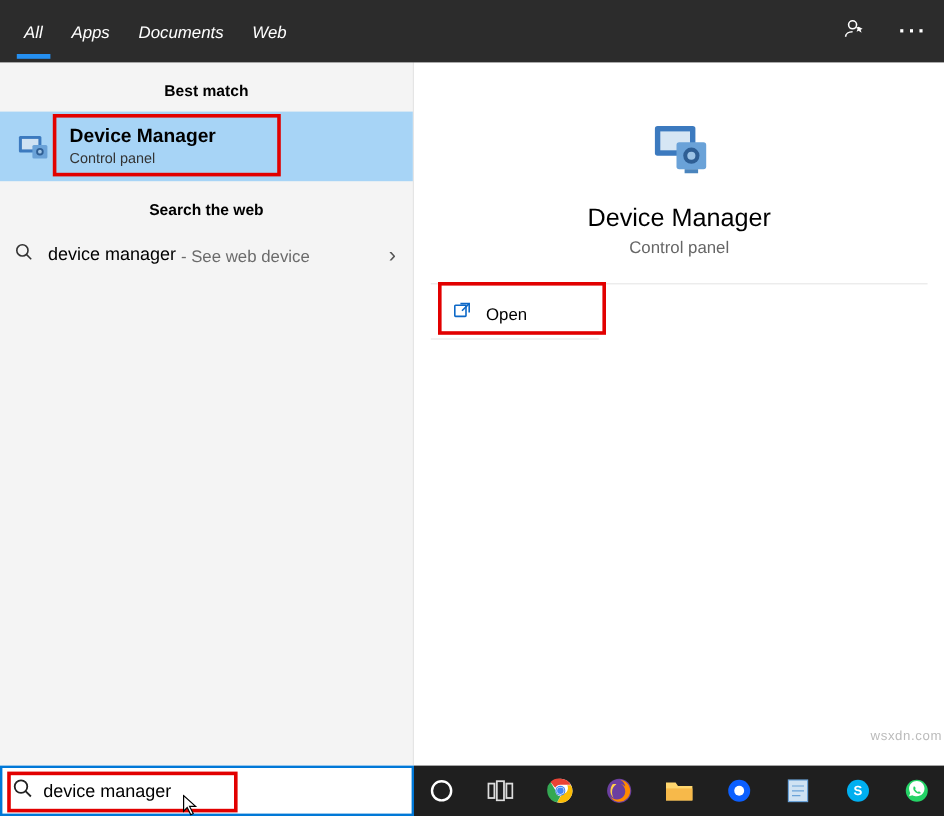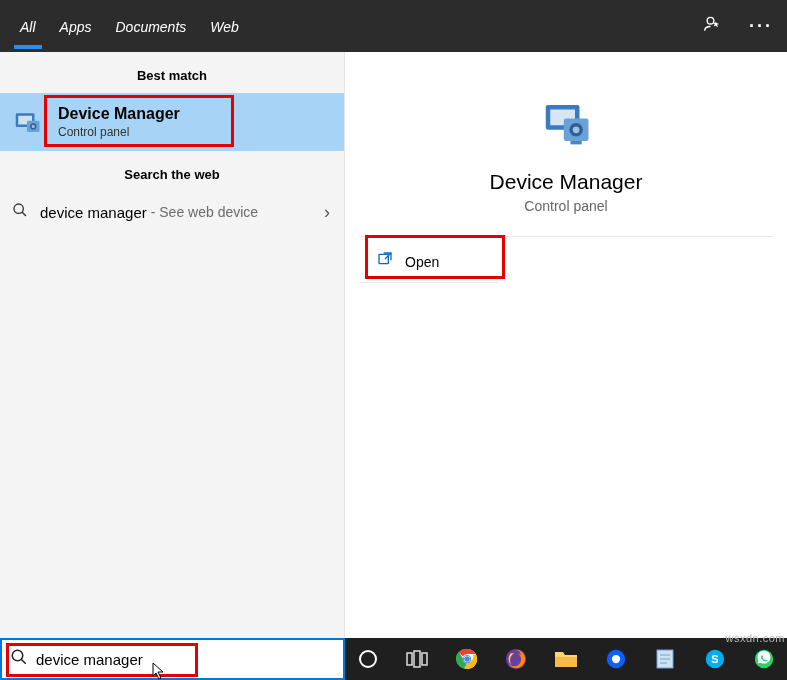--- a/index.html
+++ b/index.html
@@ -50,21 +50,21 @@
   .searchbar input { border:none; outline:none; font-size:15px; flex:1; height: 28px; }
   .cursor-arrow { position:absolute; font-size:16px; color:#000; pointer-events:none; }
 
   
   .taskbar { position:absolute; left:345px; right:0; bottom:0; height:42px; background:#1f1f1f; display:flex; align-items:center; padding: 0 10px; gap: 24px; }
   .tb-item { width:28px; height:28px; display:flex; align-items:center; justify-content:center; cursor:pointer; }
   .dot-ring { width:18px; height:18px; border:2px solid #fff; border-radius:50%; }
   .tv-icon svg, .tb-item svg { display:block; }
 
   
-  .wm { position:absolute; right:2px; bottom:36px; font-size:11px; color:#bbb; letter-spacing:0.5px; writing-mode: horizontal-tb;}
+  .wm { position:absolute; right:2px; bottom:60px; font-size:11px; color:#bbb; letter-spacing:0.5px; writing-mode: horizontal-tb;}
 </style>
 </head>
 <body>
 
 <div class="tabs">
   <div class="tab active">All</div>
   <div class="tab">Apps</div>
   <div class="tab">Documents</div>
   <div class="tab">Web</div>
   <div class="tabs-right">

